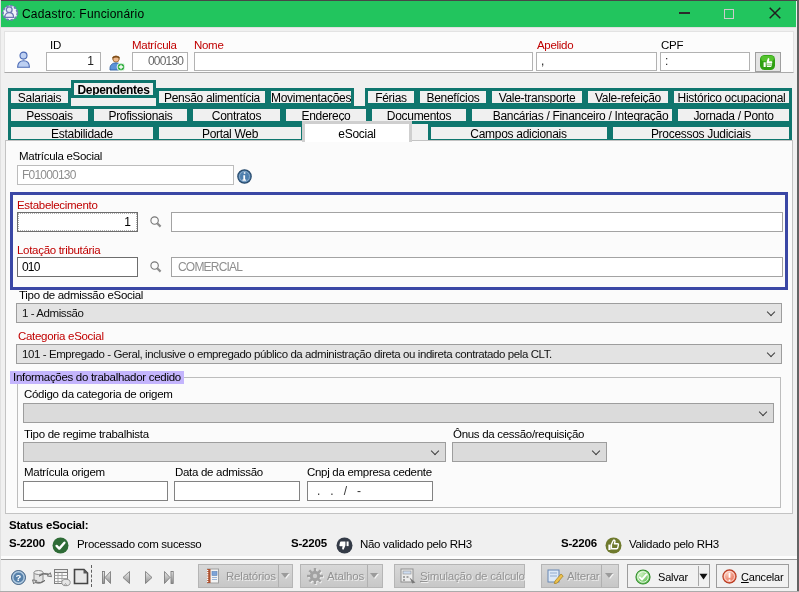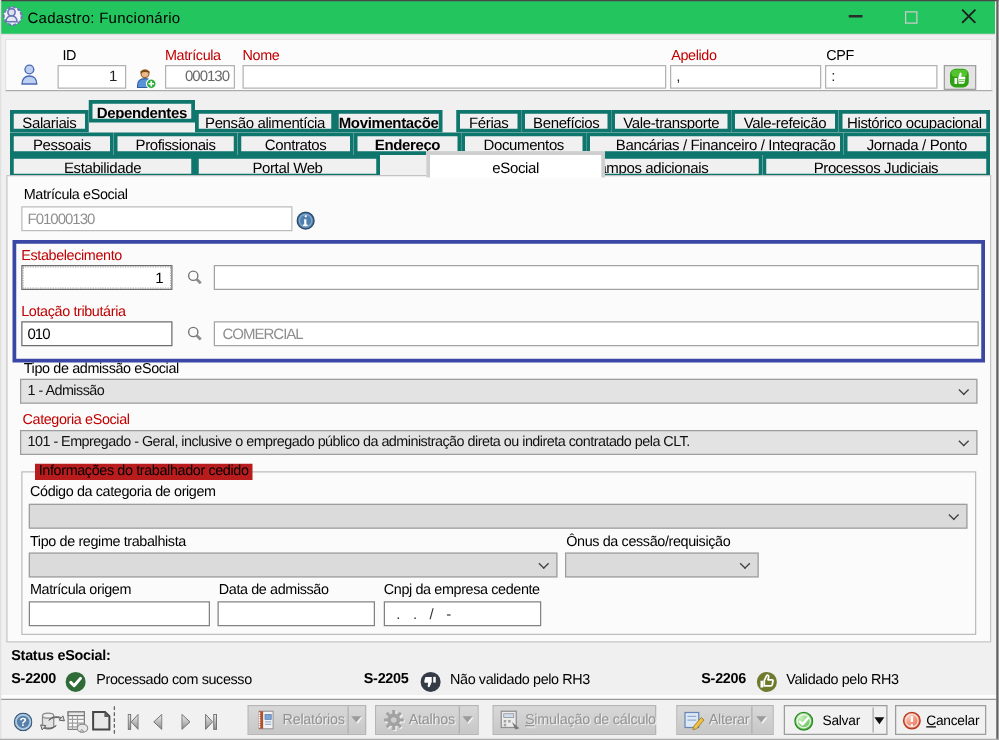--- a/index.html
+++ b/index.html
@@ -60,40 +60,40 @@
     <rect x="2.2" y="1.8" width="12.6" height="5.5" rx="2.7" fill="#55c32f"></rect>
     <path d="M4.6 8.3 h2.1 v4.8 H4.6 z M7.5 8.3 l1.2-3.5 q.3-1 1.1-.6 q.8.4 .5 1.5 l-.5 1.6 h2.7 q1 0 .8 1 l-.7 3.8 q-.2 .9-1.1 .9 H7.9 z" fill="#fff"></path>
     <path d="M8.2 9.8 h4.6 M8 11.3 h4.4" stroke="#4cb32c" stroke-width=".7"></path>
   </svg>
 </div>
 
 <div id="row1">
     <div class="tab" style="left: 8px; top: 88px; width: 63px;">Salariais</div>
     <div class="tab" style="left: 71px; top: 80px; width: 85px; font-weight: bold;">Dependentes</div>
     <div class="tab" style="left: 156px; top: 88px; width: 112px;">Pensão alimentícia</div>
-    <div class="tab" style="left: 268px; top: 88px; width: 86px; font-weight: bold;">Movimentações</div>
+    <div class="tab" style="left: 268px; top: 88px; width: 86px;">Movimentações</div>
     <div class="tab" style="left: 365px; top: 88px; width: 52px;">Férias</div>
     <div class="tab" style="left: 417px; top: 88px; width: 72px;">Benefícios</div>
     <div class="tab" style="left: 489px; top: 88px; width: 96px;">Vale-transporte</div>
     <div class="tab" style="left: 585px; top: 88px; width: 86px;">Vale-refeição</div>
     <div class="tab" style="left: 671px; top: 88px; width: 121px;">Histórico ocupacional</div>
   </div>
 <div id="row2">
     <div class="tab" style="left: 8px; top: 106px; width: 83px;">Pessoais</div>
     <div class="tab" style="left: 91px; top: 106px; width: 99px;">Profissionais</div>
     <div class="tab" style="left: 190px; top: 106px; width: 93px;">Contratos</div>
-    <div class="tab" style="left: 283px; top: 106px; width: 86px; font-weight: bold;">Endereço</div>
+    <div class="tab" style="left: 283px; top: 106px; width: 86px;">Endereço</div>
     <div class="tab" style="left: 369px; top: 106px; width: 100px;">Documentos</div>
     <div class="tab" style="left: 469px; top: 106px; width: 206px; padding-left: 17px;">Bancárias / Financeiro / Integração</div>
     <div class="tab" style="left: 675px; top: 106px; width: 117px;">Jornada / Ponto</div>
   </div>
 <div id="row3">
     <div class="tab" style="left: 8px; top: 124px; width: 148px;">Estabilidade</div>
     <div class="tab" style="left: 156px; top: 124px; width: 148px;">Portal Web</div>
-    <div class="tab" style="left: 302px; top: 121px; width: 143px; background: rgb(255, 255, 255); height: 21px; line-height: 21px; border-bottom: none rgb(207, 207, 207); z-index: 5; border-top-color: rgb(207, 207, 207); border-right-color: rgb(207, 207, 207); border-left-color: rgb(207, 207, 207); margin-left: 39px;">eSocial</div>
+    <div class="tab" style="left: 302px; top: 121px; width: 110px; background: rgb(255, 255, 255); height: 21px; line-height: 21px; border-bottom: none rgb(207, 207, 207); z-index: 5; border-top-color: rgb(207, 207, 207); border-right-color: rgb(207, 207, 207); border-left-color: rgb(207, 207, 207);">eSocial</div>
     <div class="tab" style="left: 427.5px; top: 124px; width: 182px;">Campos adicionais</div>
     <div class="tab" style="left: 609.5px; top: 124px; width: 182.5px;">Processos Judiciais</div>
   </div>
 
 <div class="abs" style="left:5px;top:140px;width:788px;height:374px;background:#fbfbfb;border:1px solid #c3c3c3"></div>
 
 <div class="lbl" style="left:19px;top:150px">Matrícula eSocial</div>
 <div class="inp" style="left:17px;top:165px;width:217px;height:20px;line-height:18px;padding-left:4px;color:#8e8e8e;border-color:#bcbcbc">F01000130</div>
 <svg class="abs" style="left:237px;top:169px" width="15" height="15" viewBox="0 0 15 15">
   <circle cx="7.5" cy="7.5" r="6.7" fill="#4e7fae" stroke="#2b4d6e" stroke-width="1.2"></circle>
@@ -116,21 +116,21 @@
   <path d="M7.2 7.2 L10.6 10.6" stroke="#8d8d8d" stroke-width="2.2"></path>
 </svg>
 <div class="inp" style="left:171px;top:257px;width:612px;height:20px;border-color:#a3a3a3;line-height:18px;padding-left:6px;color:#8e8e8e">COMERCIAL</div>
 
 <div class="lbl" style="left:19px;top:288.5px">Tipo de admissão eSocial</div>
 <div class="combo" style="left:16px;top:303px;width:766px;height:20px;line-height:18px;padding-left:5px">1 - Admissão<span class="chev"></span></div>
 <div class="lbl red" style="left:18px;top:329.5px">Categoria eSocial</div>
 <div class="combo" style="left:16px;top:343.5px;width:766px;height:20px;line-height:18px;padding-left:5px">101 - Empregado - Geral, inclusive o empregado público da administração direta ou indireta contratado pela CLT.<span class="chev"></span></div>
 
 <div class="abs" style="left:17px;top:377px;width:764px;height:131px;border:1px solid #bdbdbd"></div>
-<div class="lbl" style="left:28px;top:371px;background:#b91c1c;padding:0 3px">Informações do trabalhador cedido</div>
+<div class="lbl" style="left:10px;top:371px;background:#c4b5fd;padding:0 3px">Informações do trabalhador cedido</div>
 <div class="lbl" style="left:24px;top:388px">Código da categoria de origem</div>
 <div class="combo" style="left:23px;top:403px;width:751px;height:20px;background:#dbdbdb">
     <span class="chev"></span>
   </div>
 <div class="lbl" style="left:24px;top:428px">Tipo de regime trabalhista</div>
 <div class="combo" style="left:23px;top:442px;width:423px;height:20px;background:#dbdbdb">
     <span class="chev"></span>
   </div>
 <div class="lbl" style="left:453px;top:428px">Ônus da cessão/requisição</div>
 <div class="combo" style="left:452px;top:442px;width:155px;height:20px;background:#dbdbdb">

